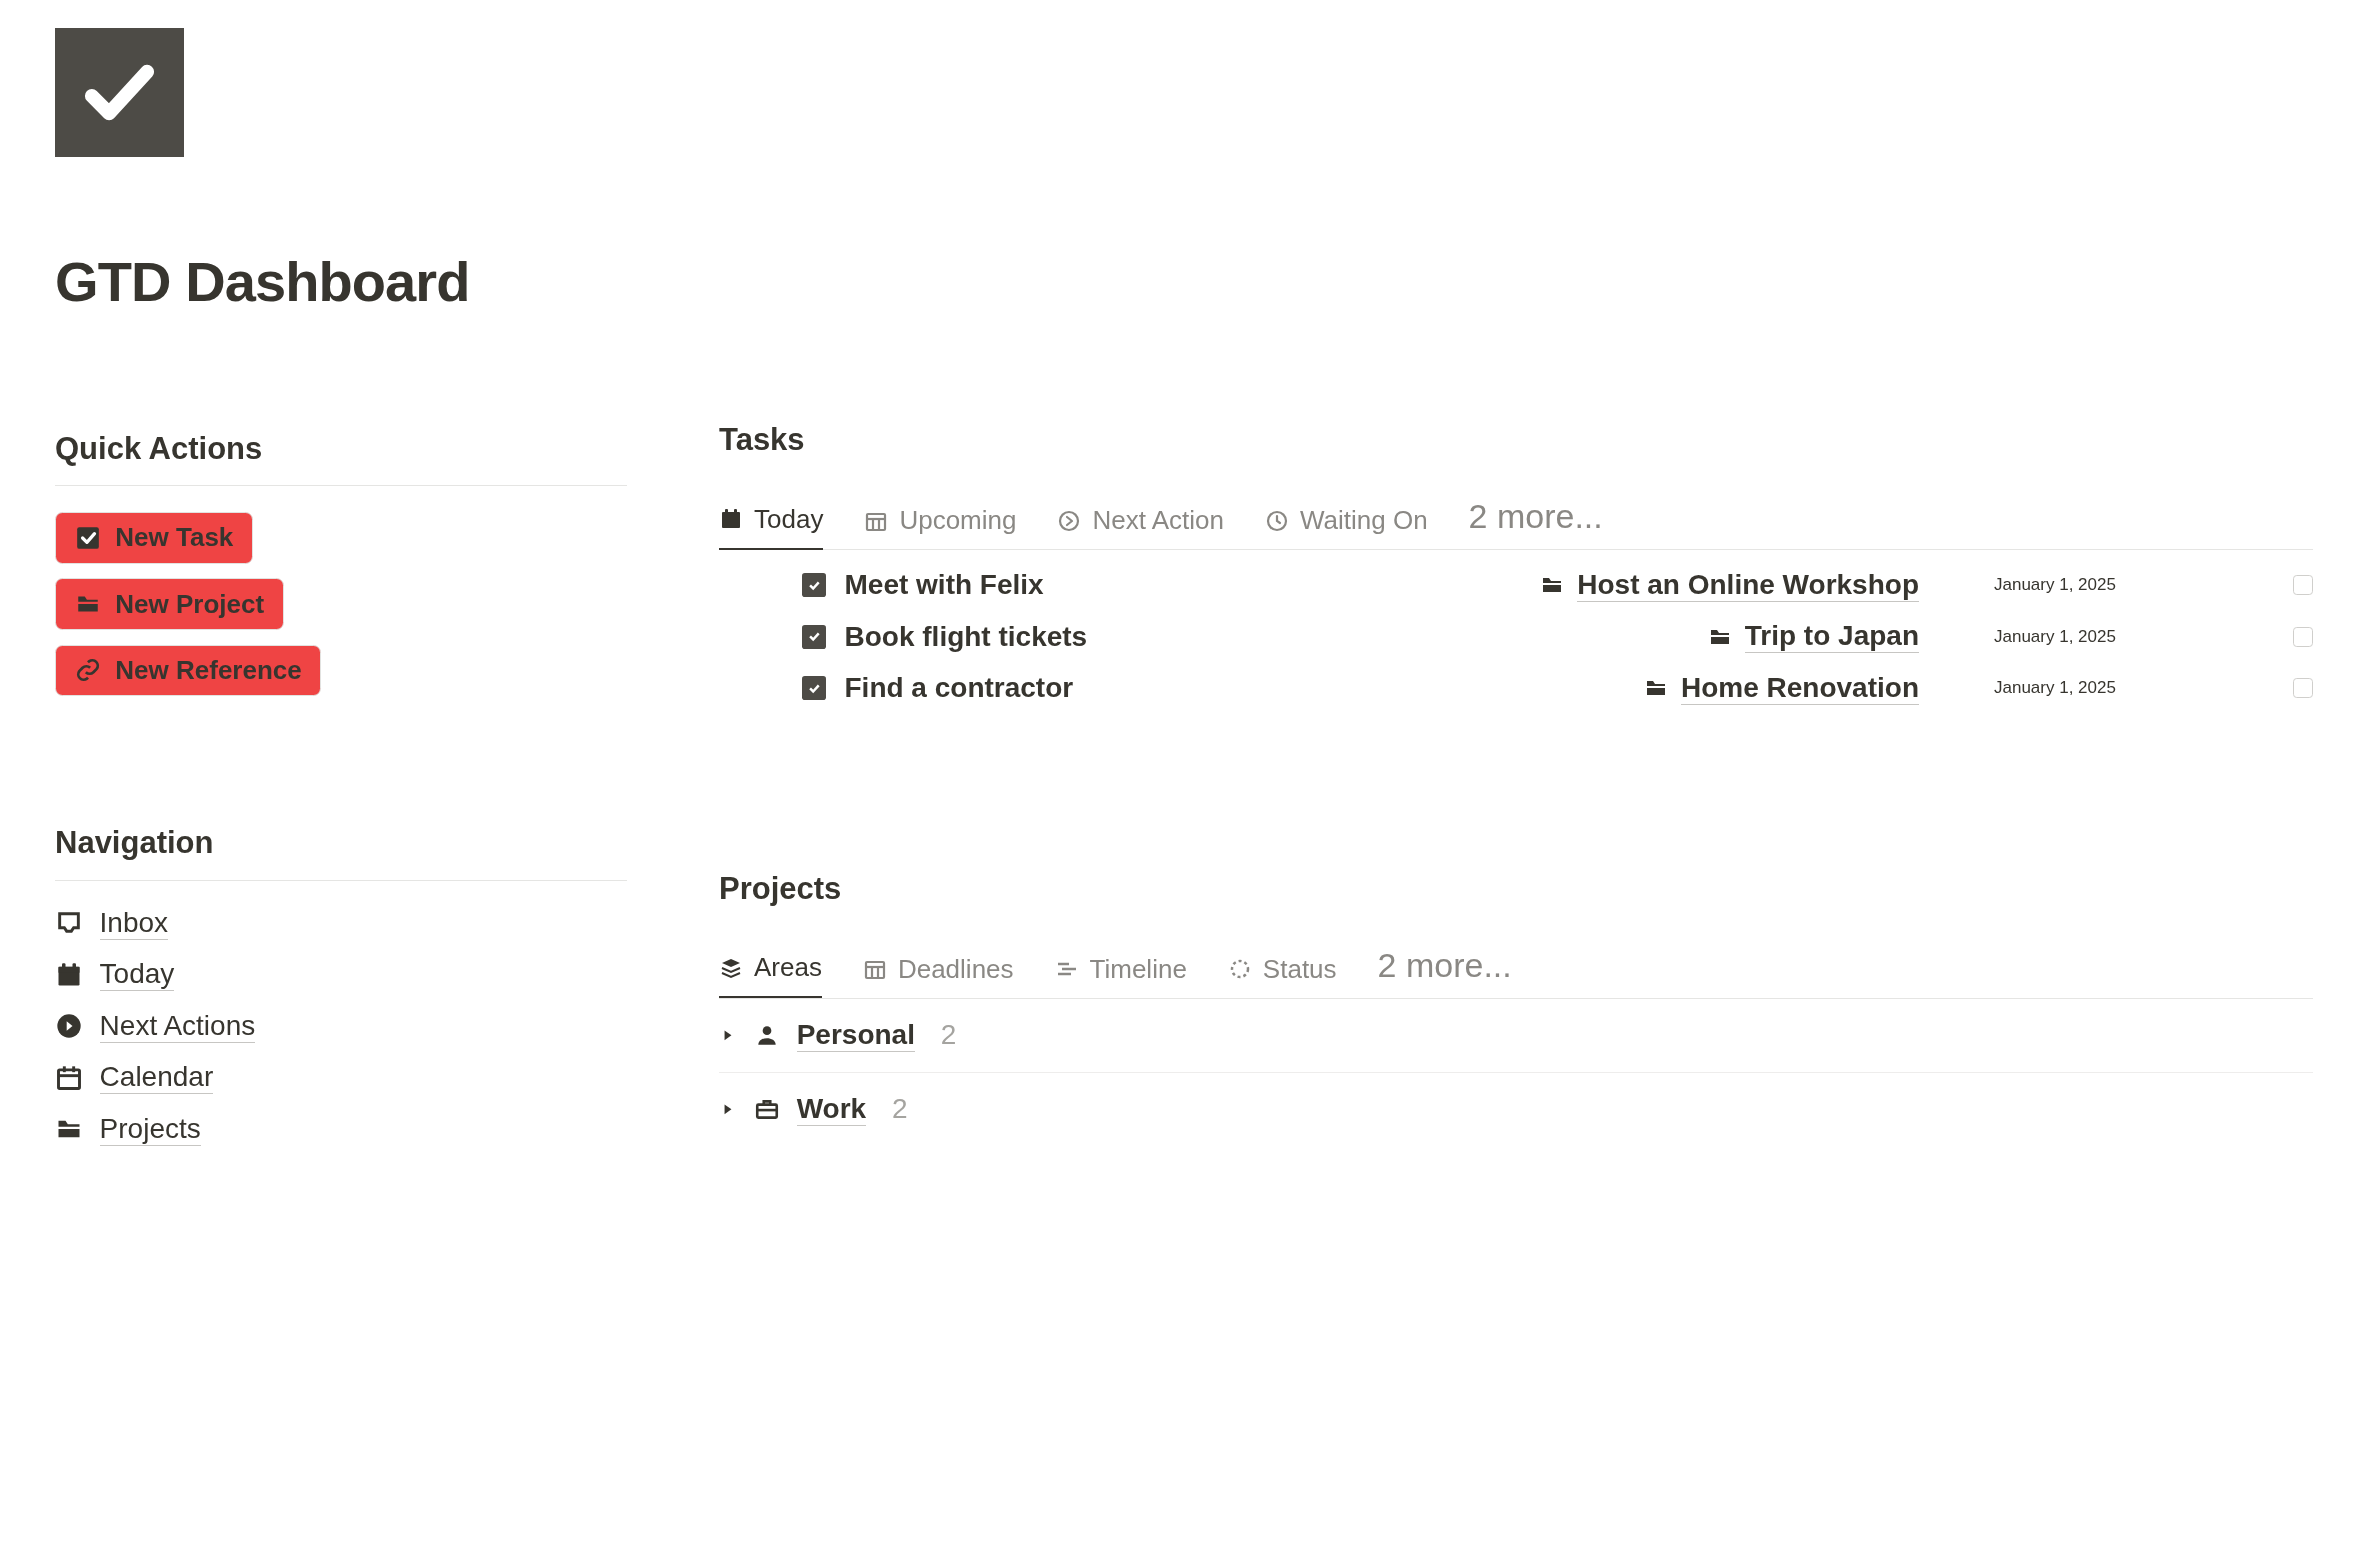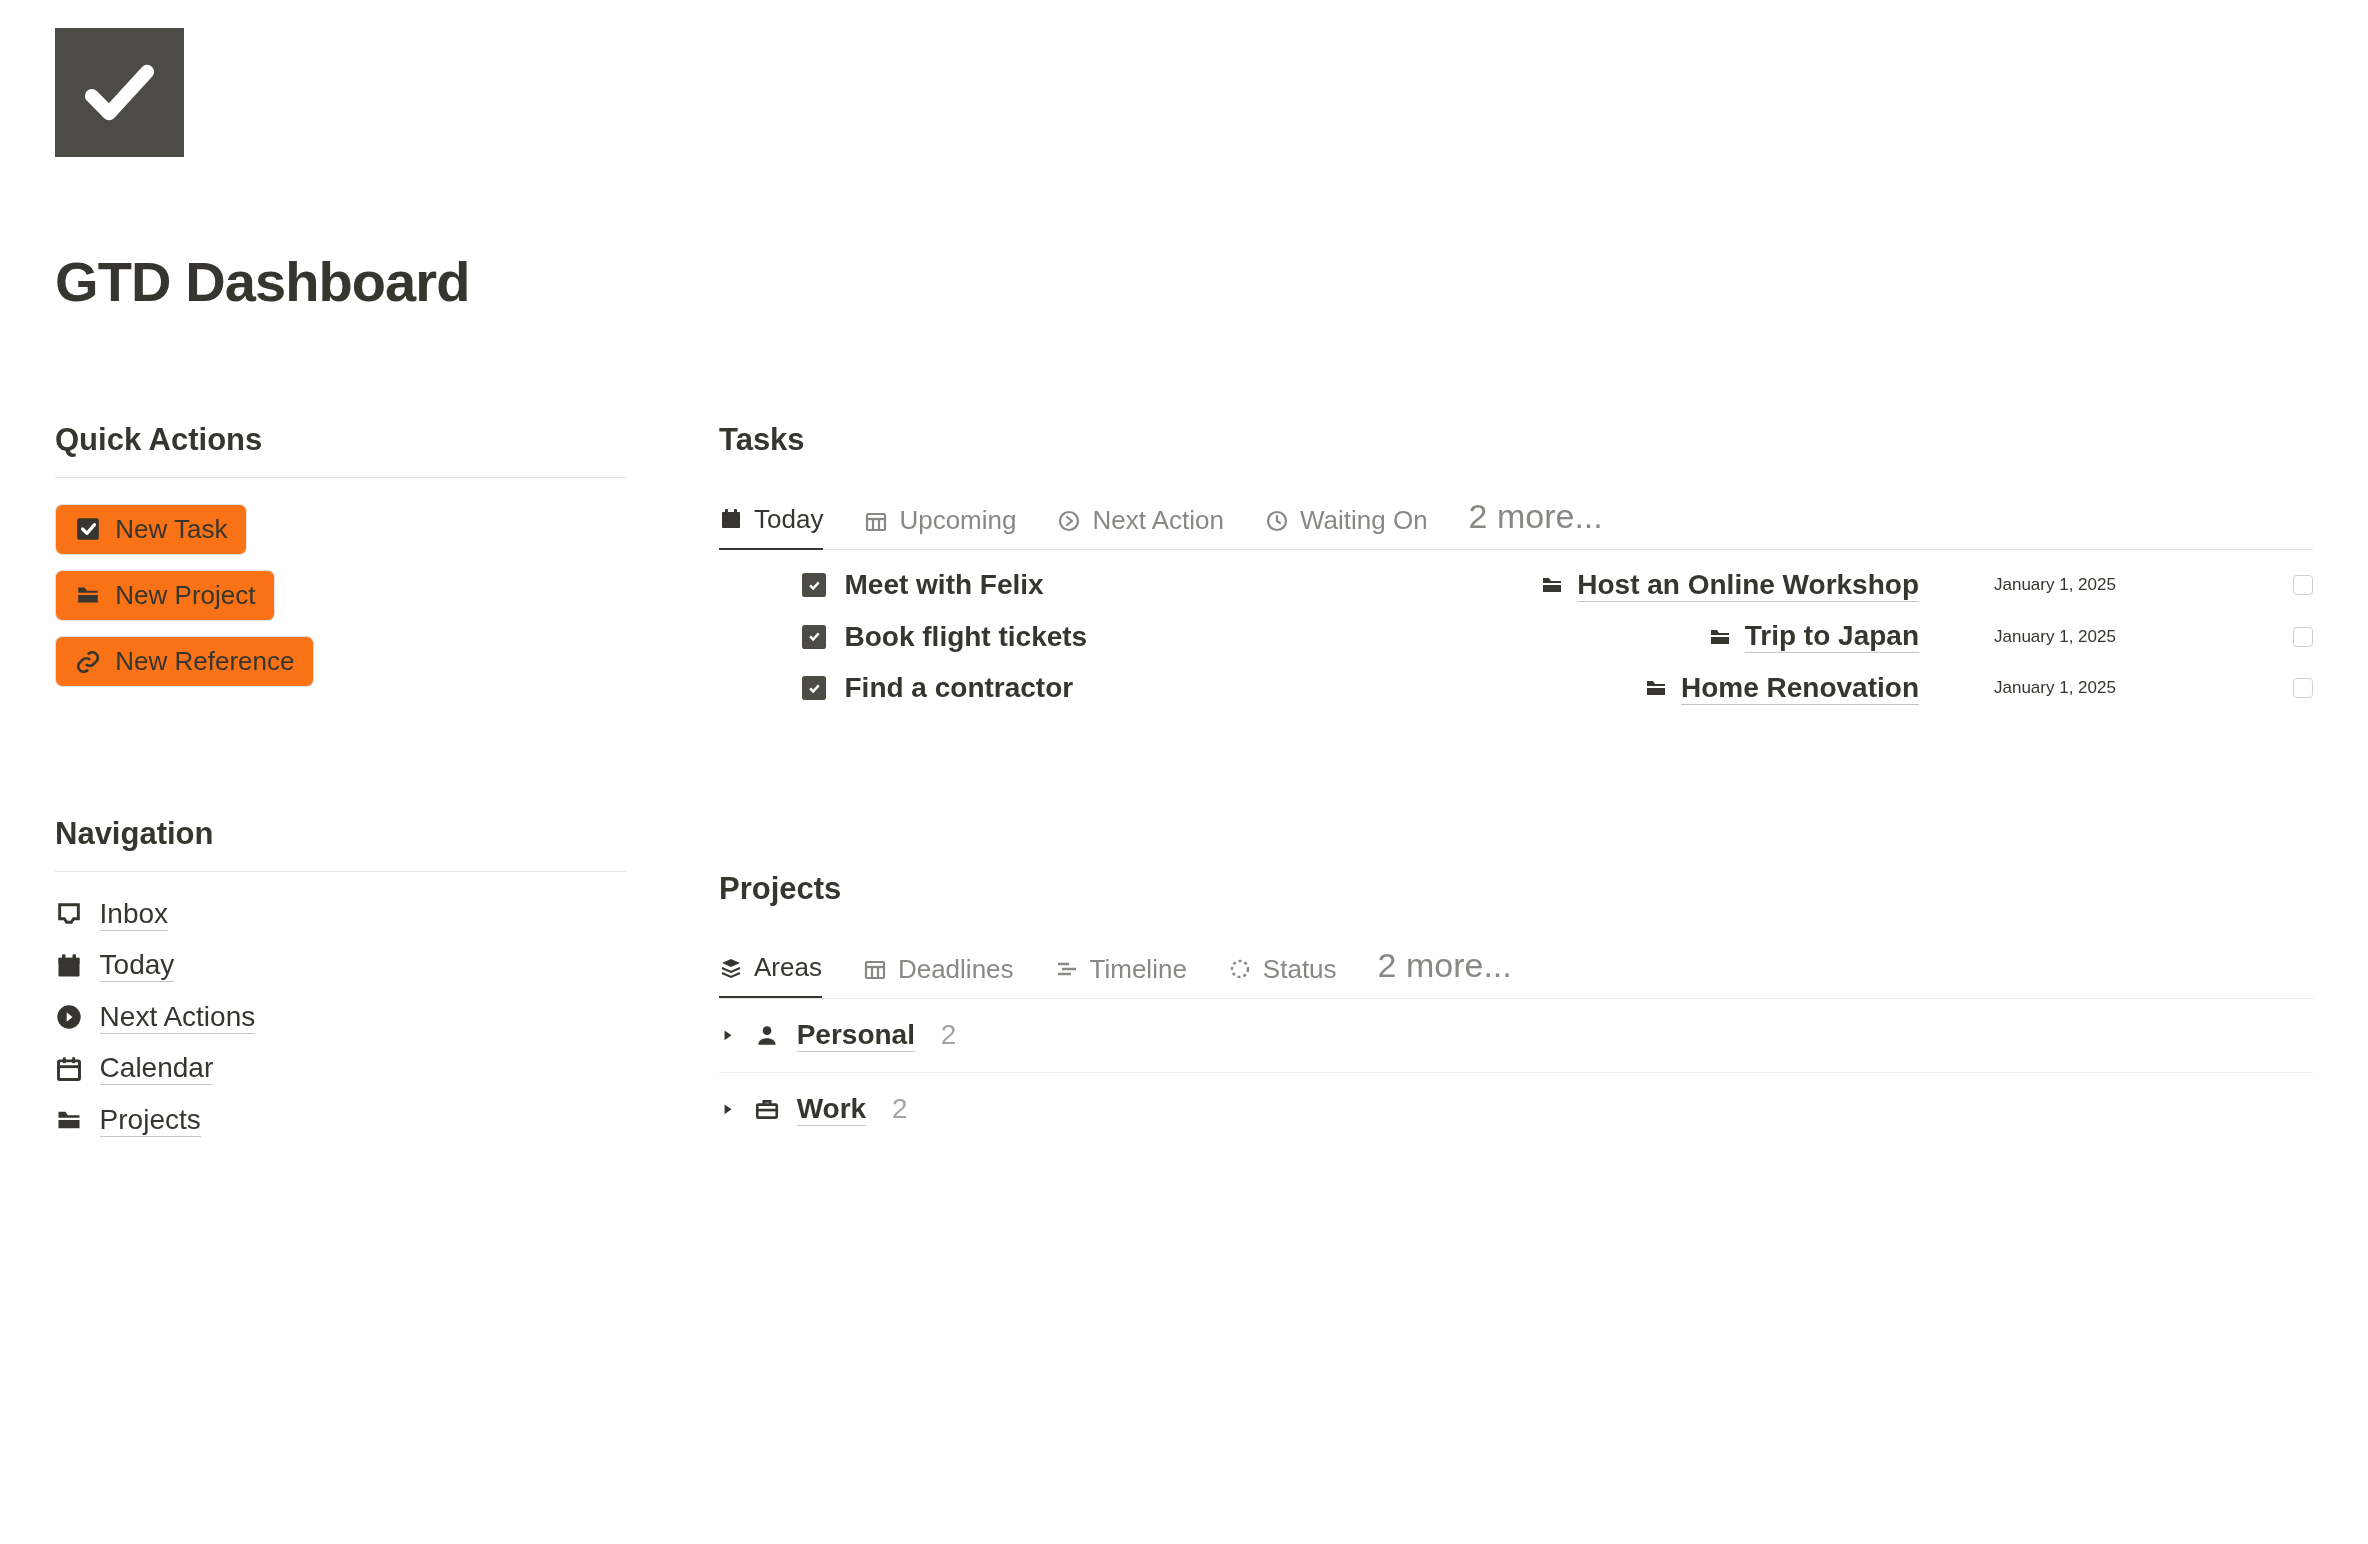--- a/index.html
+++ b/index.html
@@ -1,27 +1,27 @@
 <!DOCTYPE html>
 <html style="font-size:14.8px"><head>
 <meta charset="utf-8">
 <style>
   * { box-sizing: border-box; margin: 0; padding: 0; }
   html,body { width: 2368px; height: 1544px; background:#fff; font-family: -apple-system, BlinkMacSystemFont, "Segoe UI", Helvetica, Arial, sans-serif; color:#37352f; }
   .page { padding: 28px 55px 0 55px; }
   .hero-icon { width: 129px; height: 129px; background:#4d4b46; display:flex; align-items:center; justify-content:center; margin-bottom: 92px; }
   .hero-icon svg { width: 83px; height: 83px; }
   .title { font-size: 56px; font-weight: 700; color:#37352f; letter-spacing: -0.9px; margin-bottom: 108px; }
-  .columns { display:flex; gap: 92px; }
+  .columns { display:flex; gap: 92px; align-items: flex-end; }
   .left { width: 572px; flex-shrink:0; }
   .right { flex:1; }
   .section-title { font-size: 31px; font-weight: 600; color:#37352f; margin-bottom: 18.5px; }
   .hr { border:none; border-top:0.9px solid #e5e5e3; margin-bottom: 26px; }
   .qa-buttons { display:flex; flex-direction:column; gap: 14.8px; align-items:flex-start; }
-  .qa-btn { display:flex; align-items:center; gap:14.8px; border:0.9px solid #e2e2e0; border-radius:7.4px; background:#f97316; padding: 9.2px 18.5px; font-size: 26px; font-weight:400; color:#37352f; cursor:pointer; }
+  .qa-btn { display:flex; align-items:center; gap:14.8px; border:0.9px solid #e2e2e0; border-radius:7.4px; background:#ef4444; padding: 9.2px 18.5px; font-size: 26px; font-weight:700; color:#37352f; cursor:pointer; }
   .qa-btn .ic { width:26px; height:26px; display:flex; align-items:center; justify-content:center; color:#37352f; }
   .nav-list { display:flex; flex-direction:column; gap: 18.5px; margin-top: 5.5px; }
   .nav-item { display:flex; align-items:center; gap: 16.6px; font-size: 28px; font-weight:500; color:#37352f; cursor:pointer; }
   .nav-item .ic { width:28px; height:28px; color:#37352f; }
   .nav-item span.lbl { border-bottom:0.9px solid #c7c6c3; }
   .nav-section { margin-top: 129px; }
   .tabs { display:flex; align-items:flex-end; gap: 41px; border-bottom:0.9px solid #e5e5e3; margin-top: 39px; }
   .tab { display:flex; align-items:center; gap:11px; font-size: 26px; font-weight:500; color:#8a8884; padding-bottom: 13px; cursor:pointer; }
   .tab.active { color:#37352f; border-bottom:2.8px solid #37352f; margin-bottom:-0.9px; }
   .tab .ic { width:24px; height:24px; }

